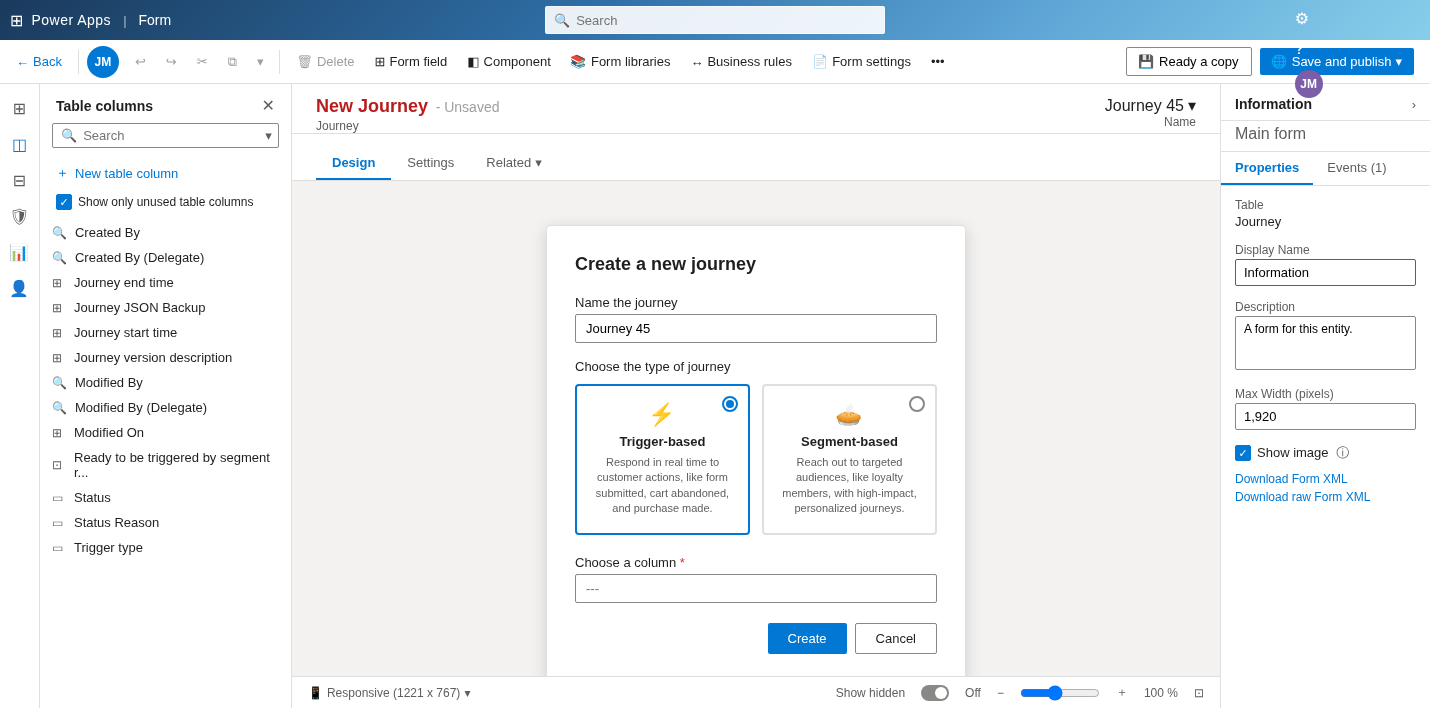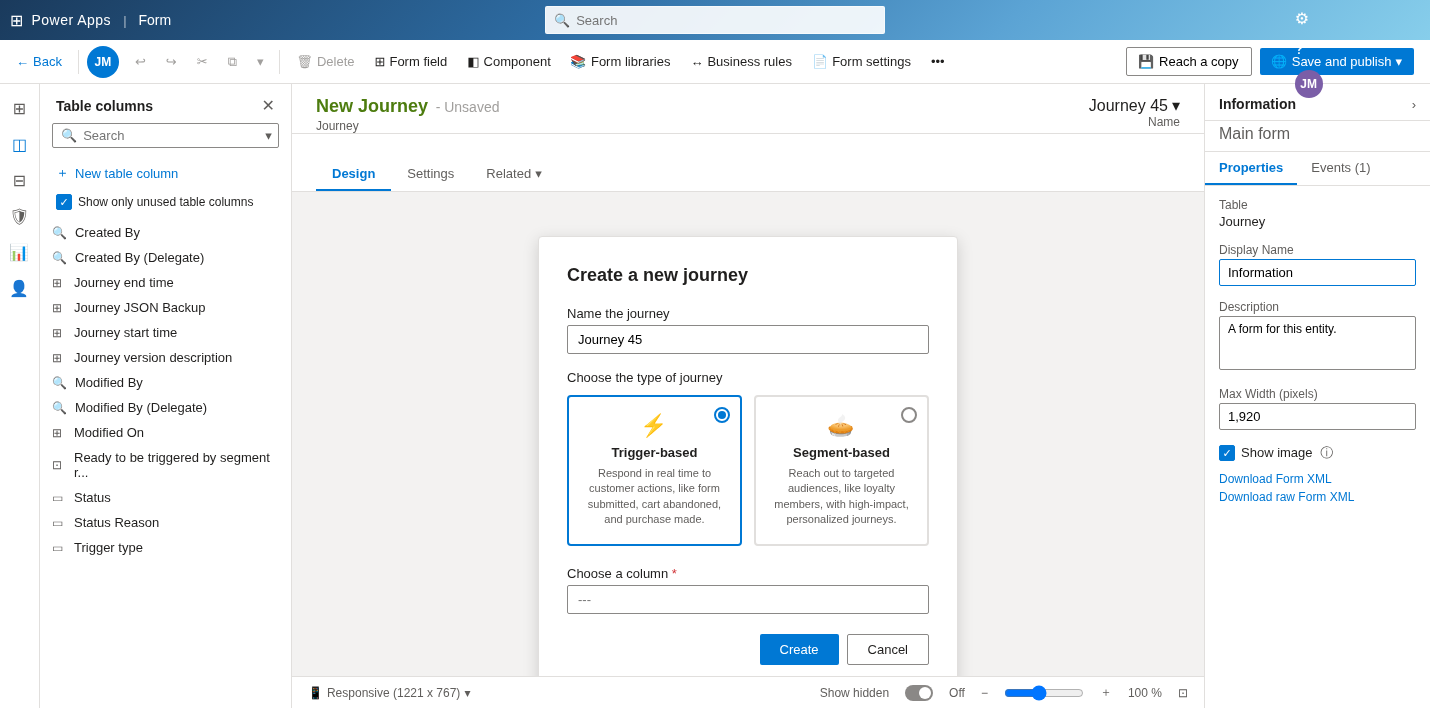--- a/index.html
+++ b/index.html
@@ -126,21 +126,21 @@
     .main { flex: 1; display: flex; flex-direction: column; overflow: hidden; }
     .form-header {
       background: white; border-bottom: 1px solid #e1dfdd;
       padding: 12px 24px 0; display: flex; align-items: flex-start; justify-content: space-between;
     }
     .form-title-area {}
     .form-subtitle { font-size: 12px; color: #605e5c; margin-top: 2px; }
     .form-name-area { text-align: right; }
     .form-name-val { font-size: 16px; font-weight: 500; color: #201f1e; display: flex; align-items: center; gap: 4px; }
     .form-name-label { font-size: 12px; color: #605e5c; }
-    .form-tabs { display: flex; gap: 0; margin-top: 24px; }
+    .form-tabs { display: flex; gap: 0; margin-top: 13px; }
     .form-tab {
       padding: 8px 16px; cursor: pointer; font-size: 13px; color: #605e5c;
       border-bottom: 2px solid transparent; display: flex; align-items: center; gap: 4px;
     }
     .form-tab.active { color: #0078d4; border-bottom-color: #0078d4; font-weight: 600; }
 
     
     .canvas { flex: 1; overflow: auto; background: #f3f2f1; padding: 24px; }
     .dialog-overlay {
       display: flex; align-items: flex-start; justify-content: center; padding-top: 20px;
@@ -186,21 +186,21 @@
       padding: 7px 20px; background: #0078d4; color: white; border: none;
       border-radius: 2px; cursor: pointer; font-size: 13px;
     }
     .btn-cancel {
       padding: 7px 20px; background: white; color: #201f1e;
       border: 1px solid #8a8886; border-radius: 2px; cursor: pointer; font-size: 13px;
     }
 
     
     .rightpanel {
-      width: 226px; background: white; border-left: 1px solid #e1dfdd;
+      width: 210px; background: white; border-left: 1px solid #e1dfdd;
       display: flex; flex-direction: column;
     }
     .rightpanel-header {
       padding: 12px 14px 8px; display: flex; align-items: center; justify-content: space-between;
       border-bottom: 1px solid #e1dfdd;
     }
     .rightpanel-title { font-size: 14px; font-weight: 600; color: #201f1e; }
     .rightpanel-expand { cursor: pointer; color: #605e5c; }
     .rightpanel-subtitle { font-size: 16px; color: #605e5c; padding: 4px 14px 8px; border-bottom: 1px solid #e1dfdd; }
     .rightpanel-tabs { display: flex; border-bottom: 1px solid #e1dfdd; }
@@ -308,21 +308,21 @@
     <span>Business rules</span>
   </button>
   <button class="cmdbar-btn">
     <span>📄</span>
     <span>Form settings</span>
   </button>
   <button class="cmdbar-btn">•••</button>
   <div class="cmdbar-right">
     <button class="cmdbar-save-copy">
       <span>💾</span>
-      <span>Reach a copy</span>
+      <span>Ready a copy</span>
     </button>
     <button class="cmdbar-save-pub">
       <span>🌐</span>
       <span>Save and publish</span>
       <span>▾</span>
     </button>
   </div>
 </div>
 
 <div class="layout">
@@ -411,21 +411,21 @@
         <span class="sidebar-item-icon">▭</span>
         <span>Trigger type</span>
       </div>
     </div>
   </div>
 
   <div class="main">
     <div class="form-header">
       <div class="form-title-area">
         <div>
-          <span style="font-size:18px;font-weight:600;color:#4d7c0f;">New Journey</span>
+          <span style="font-size:18px;font-weight:600;color:#b91c1c;">New Journey</span>
           <span class="dash unsaved">- Unsaved</span>
         </div>
         <div class="form-subtitle">Journey</div>
       </div>
       <div class="form-name-area">
         <div class="form-name-val">
           <span>Journey 45</span>
           <span>▾</span>
         </div>
         <div class="form-name-label">Name</div>

